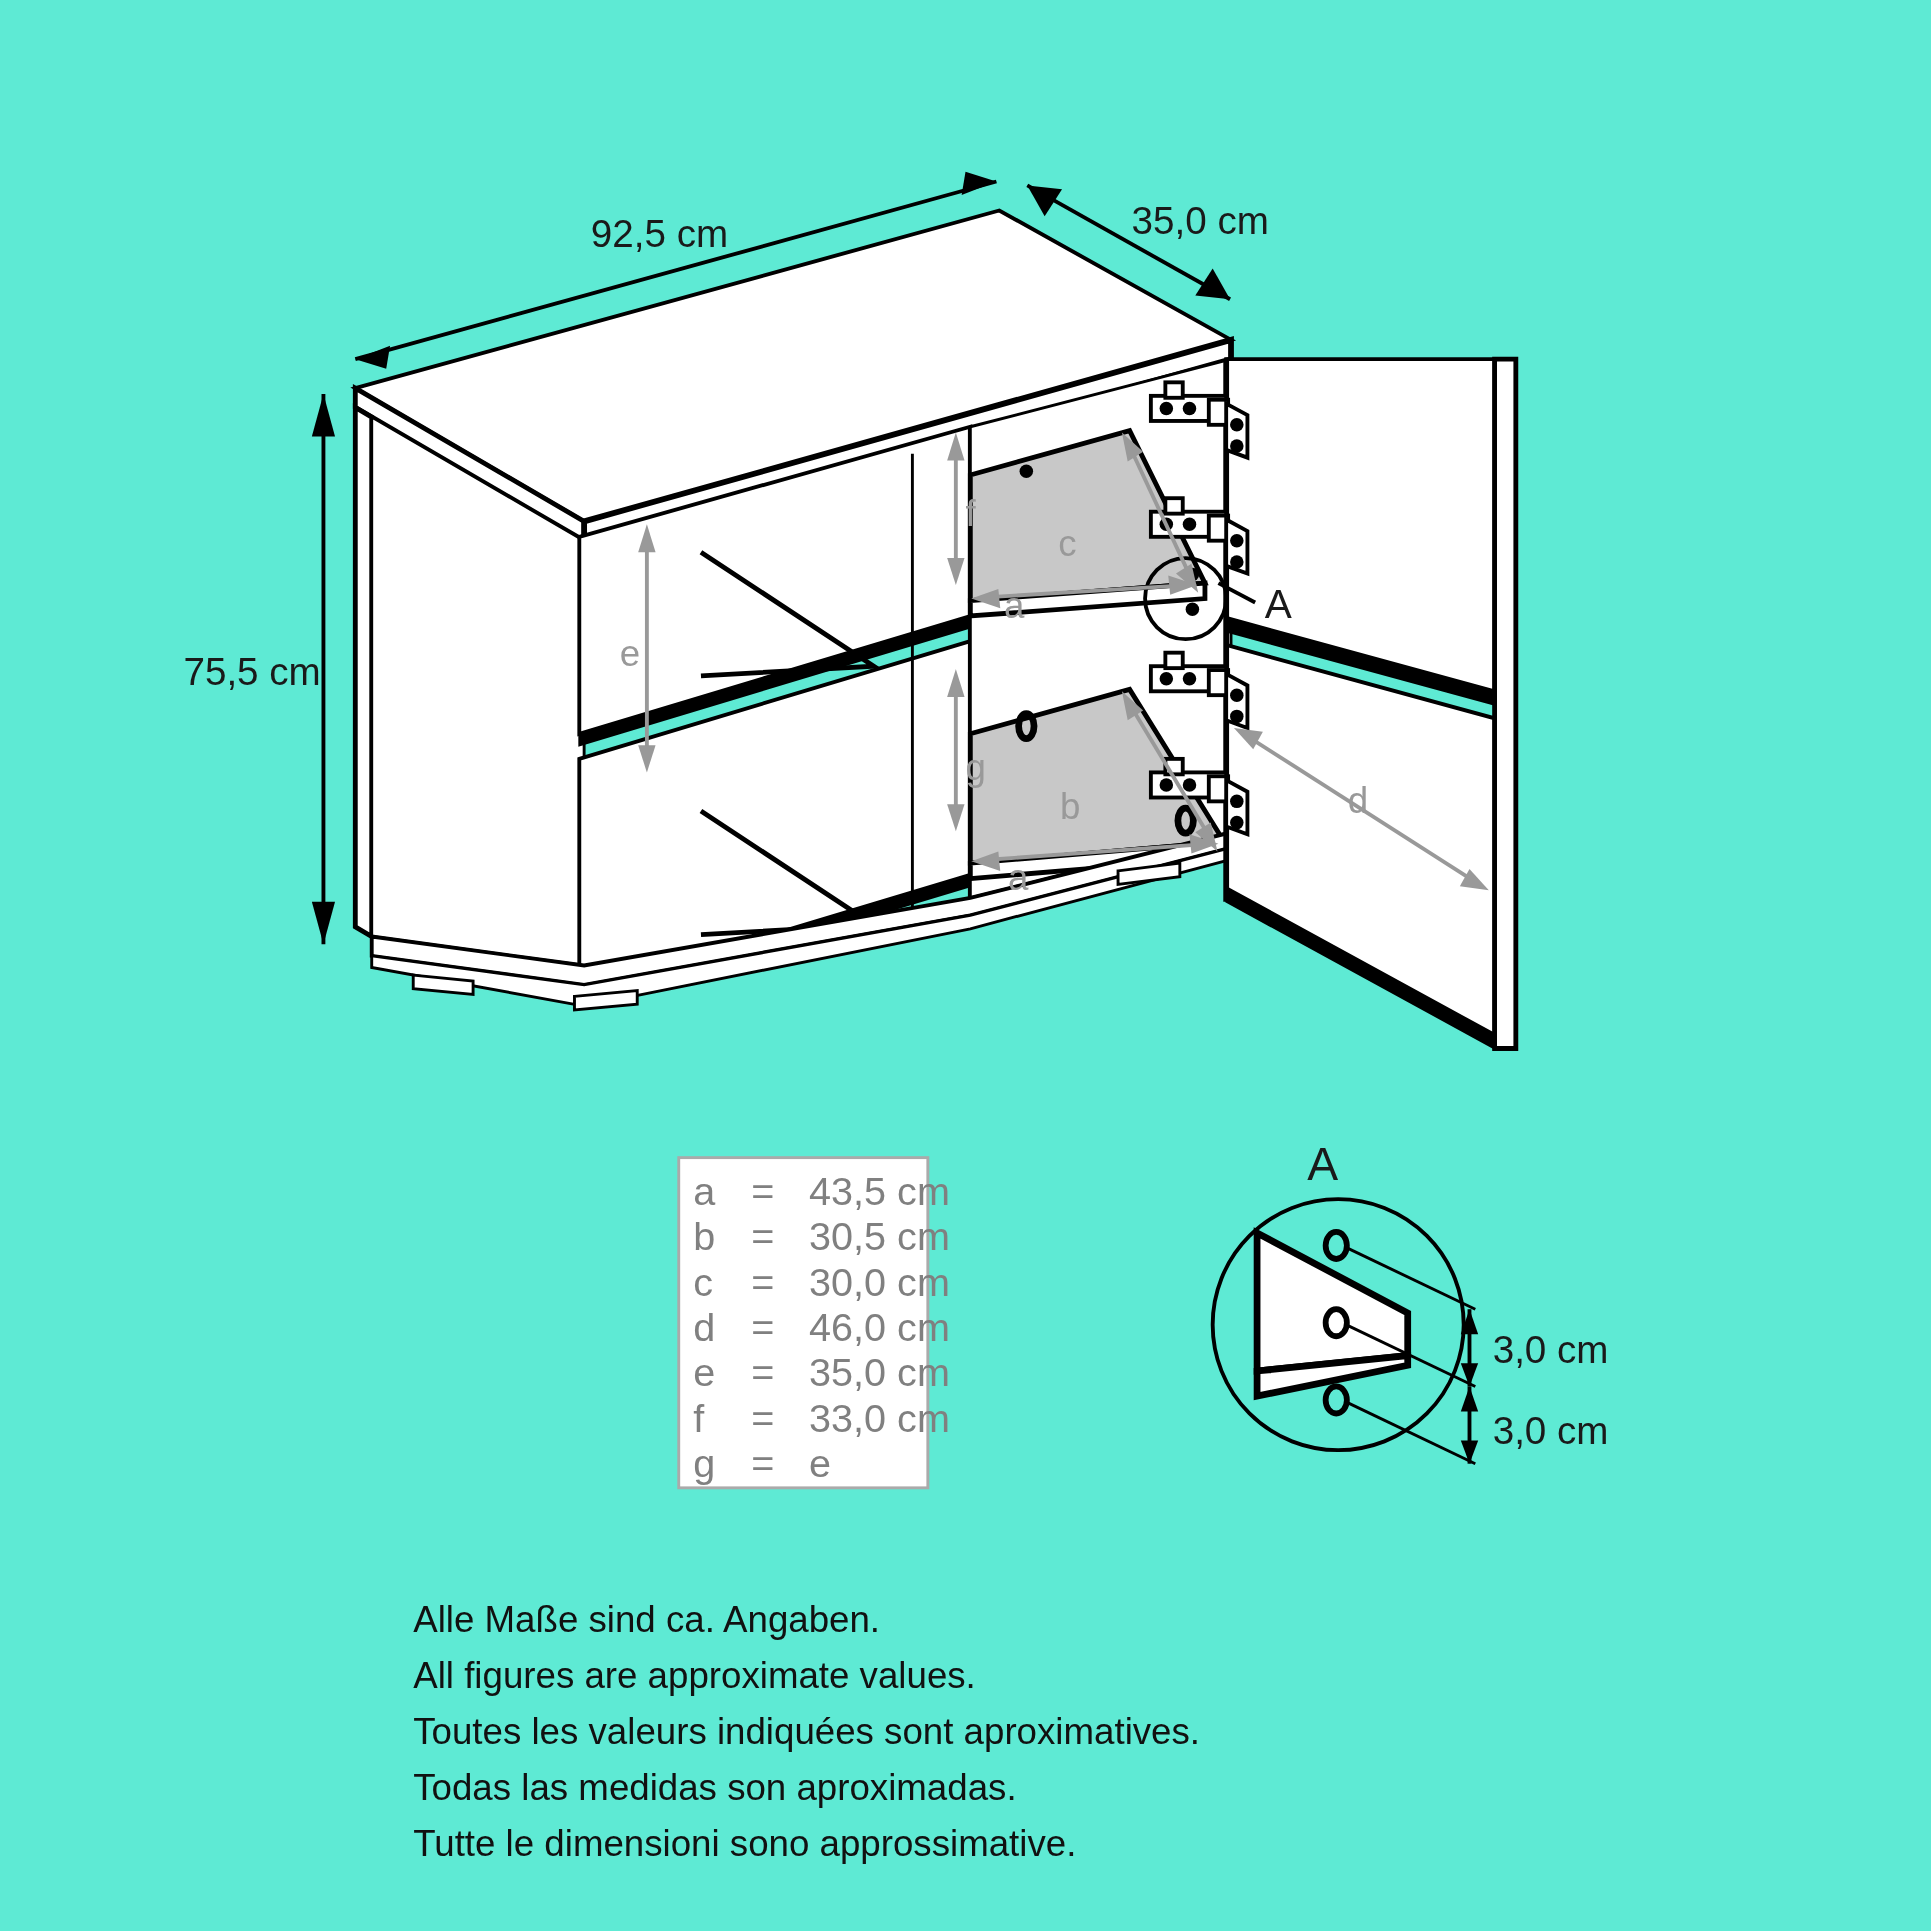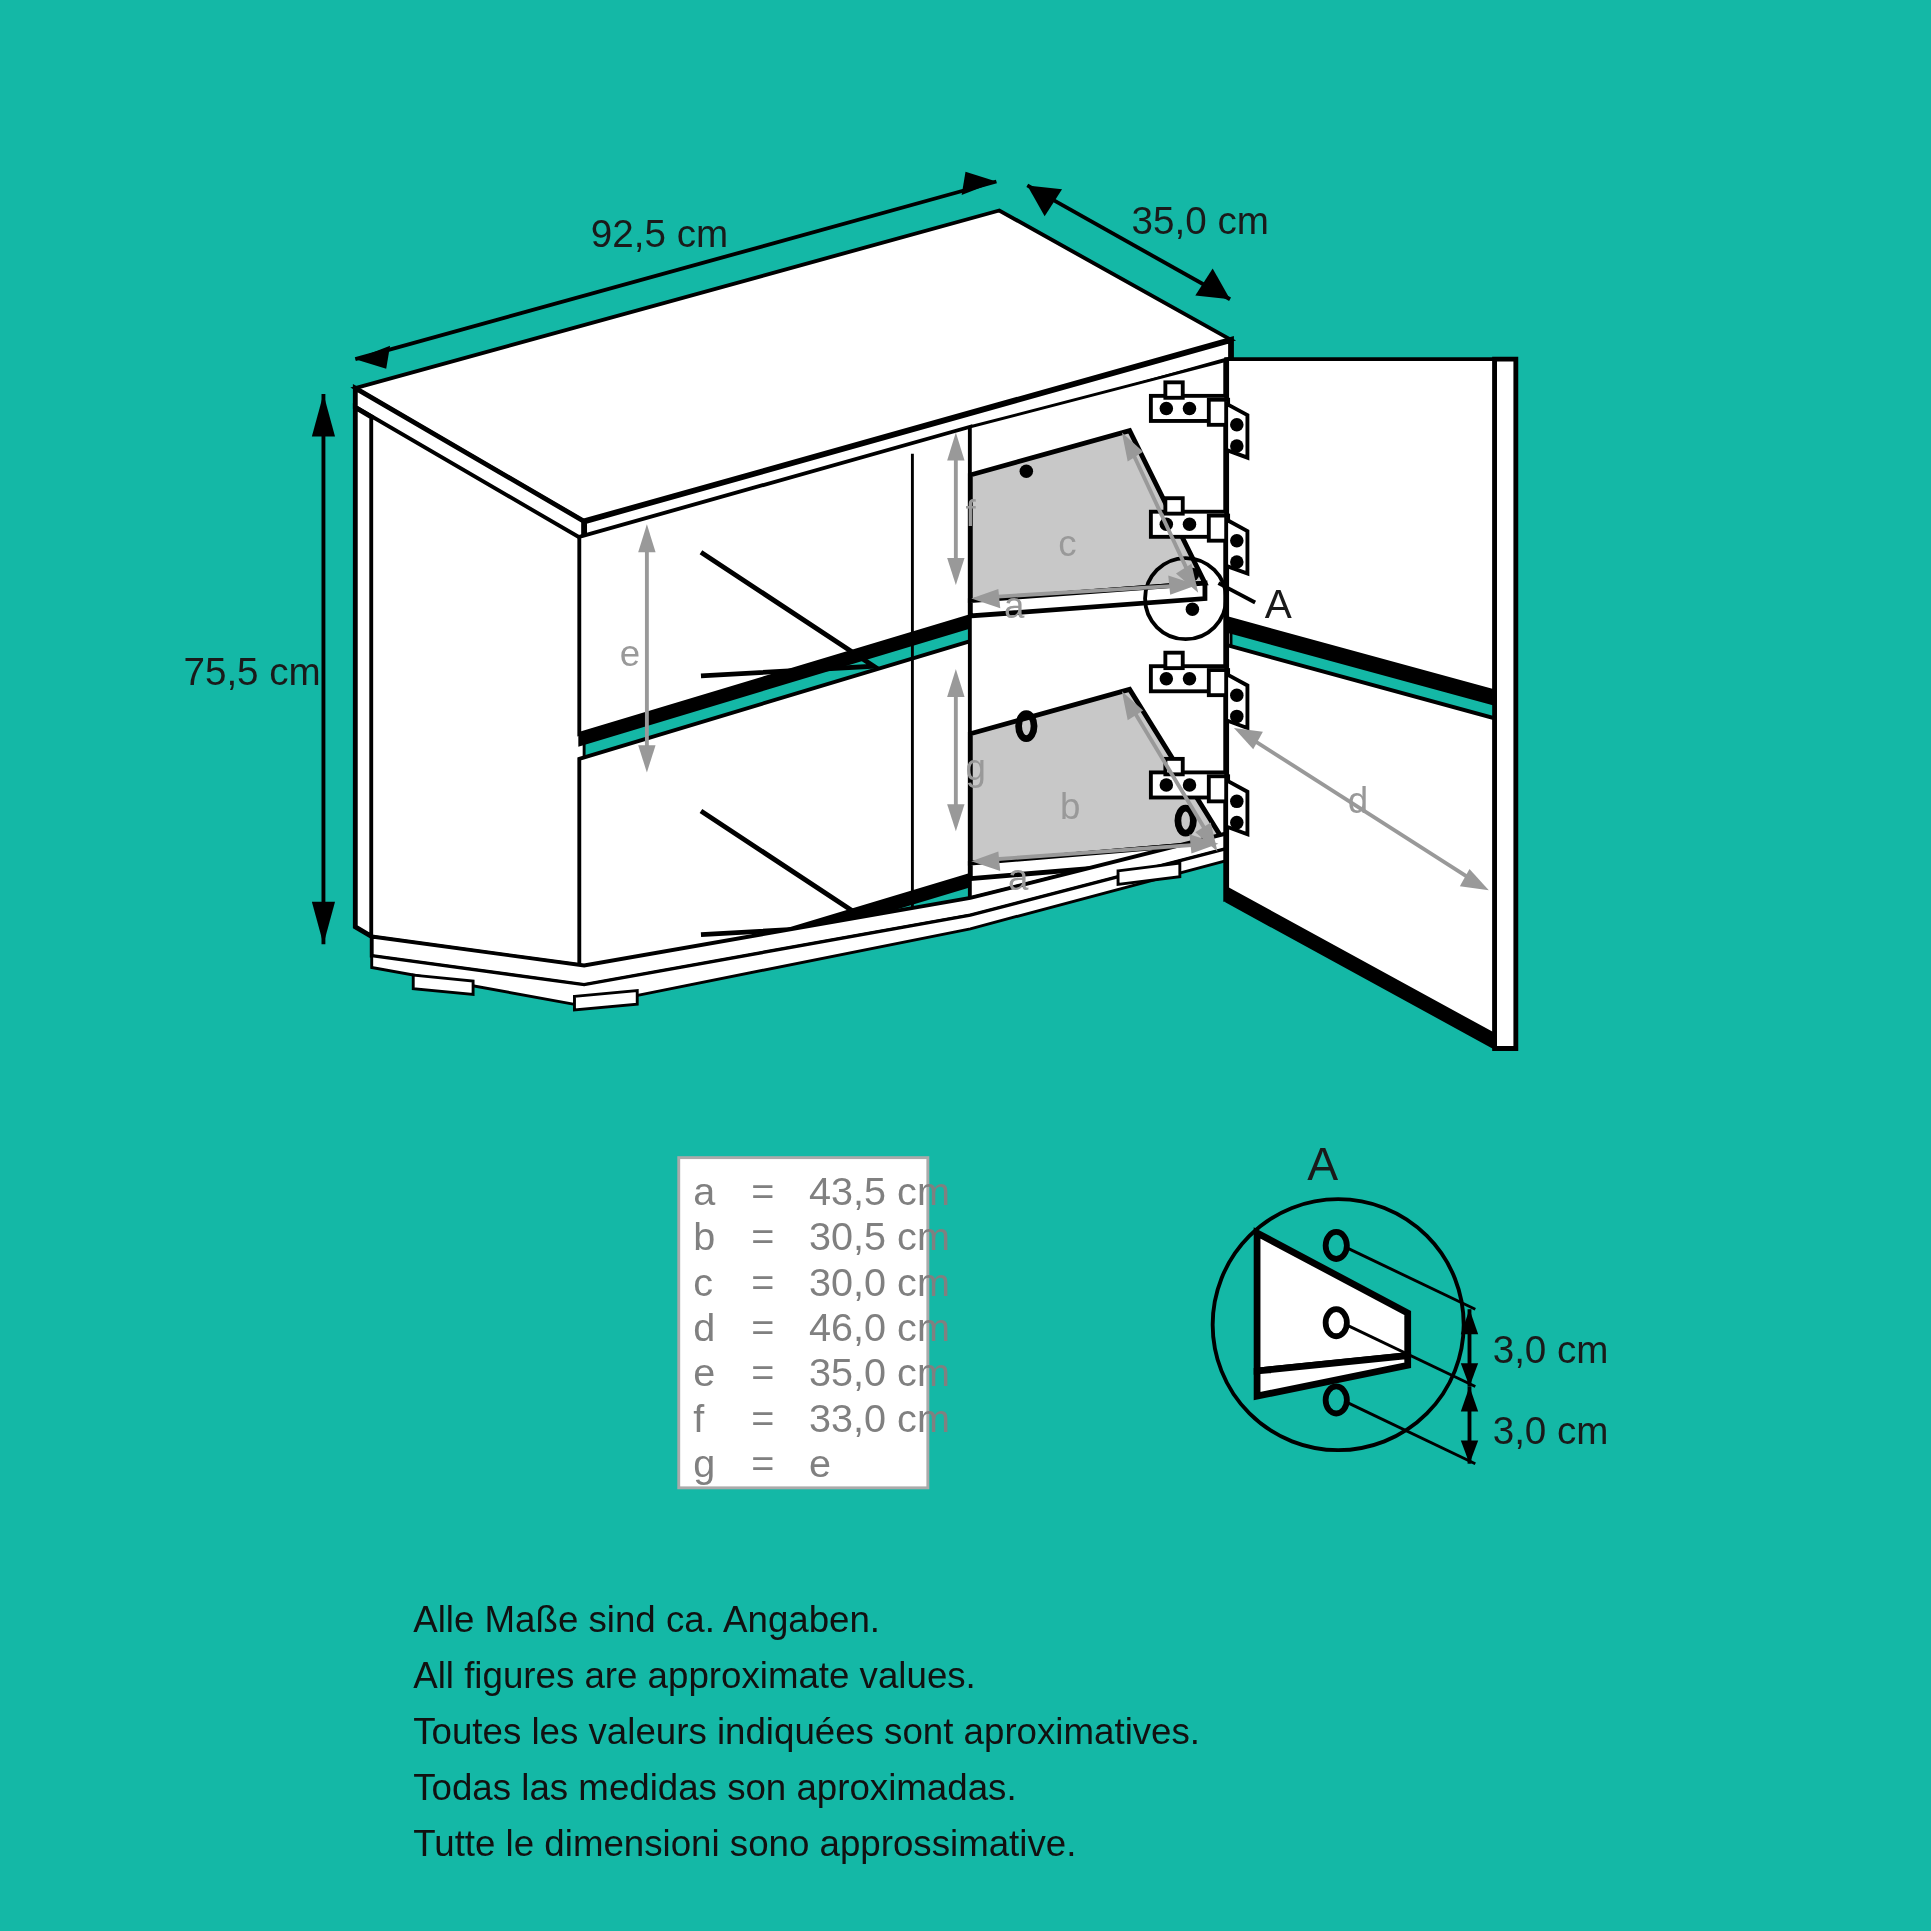--- a/index.html
+++ b/index.html
@@ -4,21 +4,21 @@
 <style>
   html, body {
     margin: 0;
     padding: 0;
     background: #ffffff;
   }
   #page {
     position: relative;
     width: 1931px;
     height: 1931px;
-    background: #14b8a6;
+    background: #5eead4;
     font-family: "Liberation Sans", sans-serif;
     overflow: hidden;
   }
   #drawing {
     position: absolute;
     top: 0;
     left: 0;
     width: 1931px;
     height: 1931px;
   }

